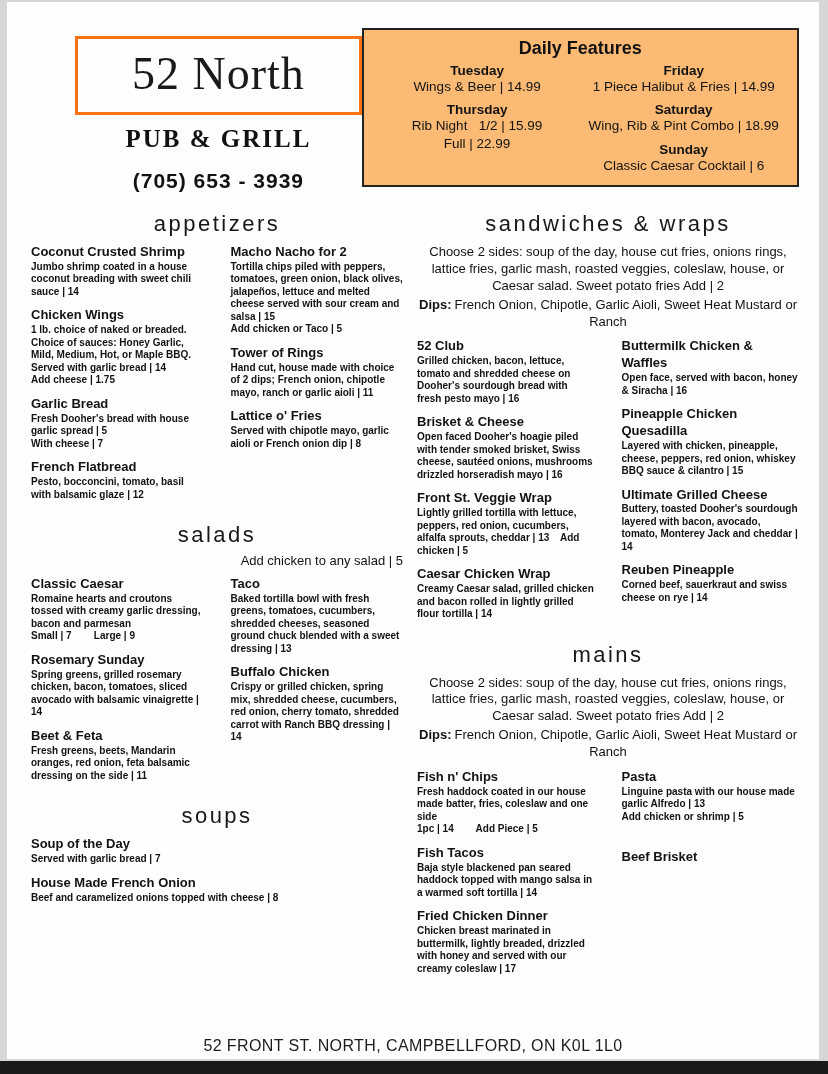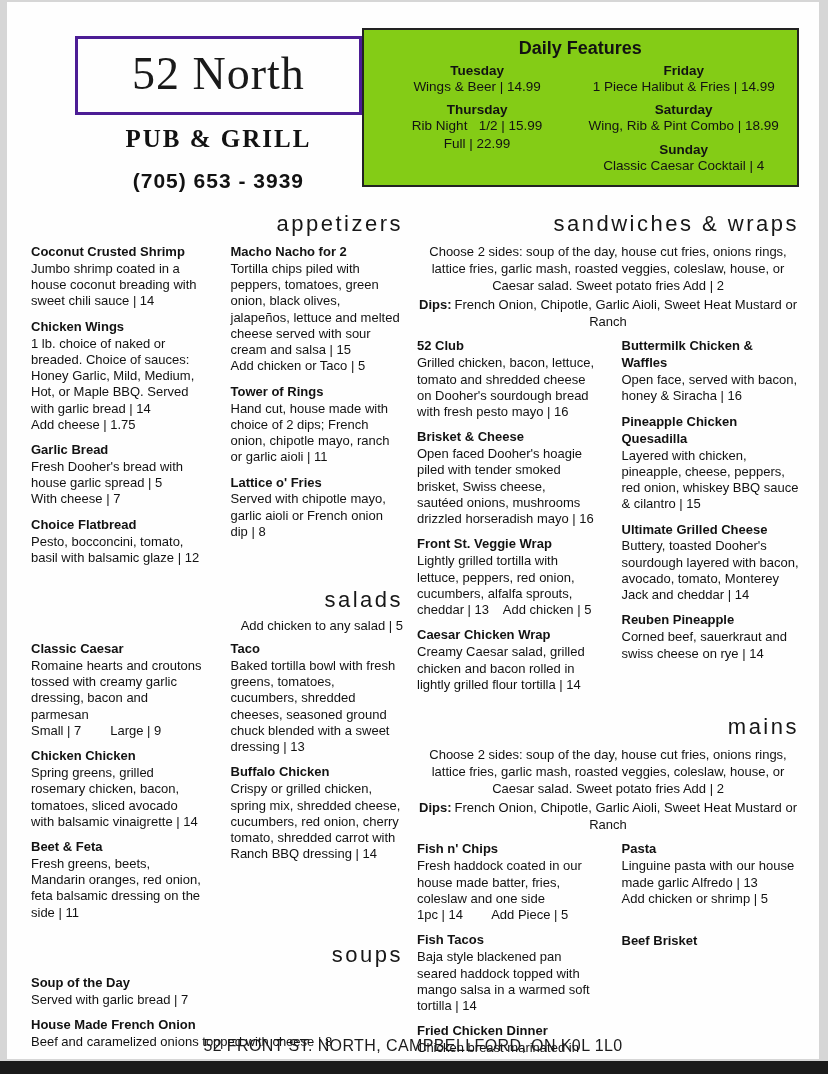--- a/index.html
+++ b/index.html
@@ -17,54 +17,54 @@
     overflow:hidden;
   }
   .bottom-bar {
     position:absolute; left:0; bottom:0; width:828px; height:13px;
     background:#1a1a1a;
   }
   
   .header { display:flex; justify-content:space-between; align-items:flex-start; }
   .brand { width:290px; margin-left:44px; text-align:center; padding-top:8px; }
   .logo-box {
-    border:3px solid #4c1d95; padding:8px 8px 12px;
+    border:3px solid #f97316; padding:8px 8px 12px;
     font-family:"Liberation Serif", serif;
     font-size:46px; letter-spacing:1px; color:#1a1a1a;
   }
   .tagline {
     margin-top:10px; font-family:"Liberation Serif", serif;
     font-size:25px; font-weight:700; letter-spacing:2px;
   }
   .phone { margin-top:16px; font-size:21px; font-weight:700; letter-spacing:1px; }
   .features-box {
     width:442px; border:2px solid #222; padding:8px 10px 4px;
-    background:#84cc16;
+    background:#fdba74;
   }
   .features-title { text-align:center; font-size:18px; font-weight:700; margin-bottom:4px; }
   .features-grid { display:flex; }
   .fcol { flex:1; }
   .feature { text-align:center; margin-bottom:7px; }
   .fday { font-weight:700; font-size:13.5px; }
   .fdetail { font-size:13.5px; line-height:1.28; white-space:pre-wrap; }
   
   .main { display:grid; grid-template-columns:372px 1fr; column-gap:14px; margin-top:12px; }
   .sec-title {
-    text-align:right; font-size:22px; font-weight:400;
+    text-align:center; font-size:22px; font-weight:400;
     letter-spacing:2.5px; color:#171717; margin:6px 0 7px;
   }
   .sec-title.gap-top { margin-top:12px; }
   .sec-sub { text-align:right; font-size:13px; margin:-2px 0 8px; }
   .intro { text-align:center; font-size:13px; line-height:1.3; margin-bottom:2px; }
   .dips { text-align:center; font-size:13px; line-height:1.3; margin-bottom:8px; }
   .dips b { margin-right:3px; }
   .two-col { display:grid; grid-template-columns:1fr 1fr; column-gap:27px; }
   .item { margin-bottom:9px; }
   .item-name { font-weight:700; font-size:13px; line-height:1.3; }
-  .item-desc { font-size:13px; line-height:1.25; white-space:pre-wrap; }
+  .item-desc { font-size:10px; line-height:1.25; white-space:pre-wrap;font-weight:bold; }
   .gap-lg { margin-top:26px; }
   
   .footer {
     position:absolute; left:0; right:0; bottom:4px;
     text-align:center; font-size:16px; letter-spacing:0.4px; color:#1c1c1c;
   }
 </style>
 </head>
 <body>
 
@@ -97,21 +97,21 @@
           <div class="feature">
             <div class="fday">Friday</div>
             <div class="fdetail">1 Piece Halibut &amp; Fries | 14.99</div>
           </div>
           <div class="feature">
             <div class="fday">Saturday</div>
             <div class="fdetail">Wing, Rib &amp; Pint Combo | 18.99</div>
           </div>
           <div class="feature">
             <div class="fday">Sunday</div>
-            <div class="fdetail">Classic Caesar Cocktail | 4</div>
+            <div class="fdetail">Classic Caesar Cocktail | 6</div>
           </div>
         </div>
       </div>
     </div>
   </header>
 
   <div class="main">
 
     <div class="left-col">
 
@@ -127,21 +127,21 @@
               <div class="item-name">Chicken Wings</div>
               <div class="item-desc">1 lb. choice of naked or breaded. Choice of sauces: Honey Garlic, Mild, Medium, Hot, or Maple BBQ. Served with garlic bread | 14
 Add cheese | 1.75</div>
             </div>
             <div class="item">
               <div class="item-name">Garlic Bread</div>
               <div class="item-desc">Fresh Dooher's bread with house garlic spread | 5
 With cheese | 7</div>
             </div>
             <div class="item">
-              <div class="item-name">Choice Flatbread</div>
+              <div class="item-name">French Flatbread</div>
               <div class="item-desc">Pesto, bocconcini, tomato, basil with balsamic glaze | 12</div>
             </div>
           </div>
           <div>
             <div class="item">
               <div class="item-name">Macho Nacho for 2</div>
               <div class="item-desc">Tortilla chips piled with peppers, tomatoes, green onion, black olives, jalapeños, lettuce and melted cheese served with sour cream and salsa | 15
 Add chicken or Taco | 5</div>
             </div>
             <div class="item">
@@ -160,21 +160,21 @@
         <h2 class="sec-title gap-top">salads</h2>
         <div class="sec-sub">Add chicken to any salad | 5</div>
         <div class="two-col">
           <div>
             <div class="item">
               <div class="item-name">Classic Caesar</div>
               <div class="item-desc">Romaine hearts and croutons tossed with creamy garlic dressing, bacon and parmesan
 Small | 7        Large | 9</div>
             </div>
             <div class="item">
-              <div class="item-name">Chicken Chicken</div>
+              <div class="item-name">Rosemary Sunday</div>
               <div class="item-desc">Spring greens, grilled rosemary chicken, bacon, tomatoes, sliced avocado with balsamic vinaigrette | 14</div>
             </div>
             <div class="item">
               <div class="item-name">Beet &amp; Feta</div>
               <div class="item-desc">Fresh greens, beets, Mandarin oranges, red onion, feta balsamic dressing on the side | 11</div>
             </div>
           </div>
           <div>
             <div class="item">
               <div class="item-name">Taco</div>

